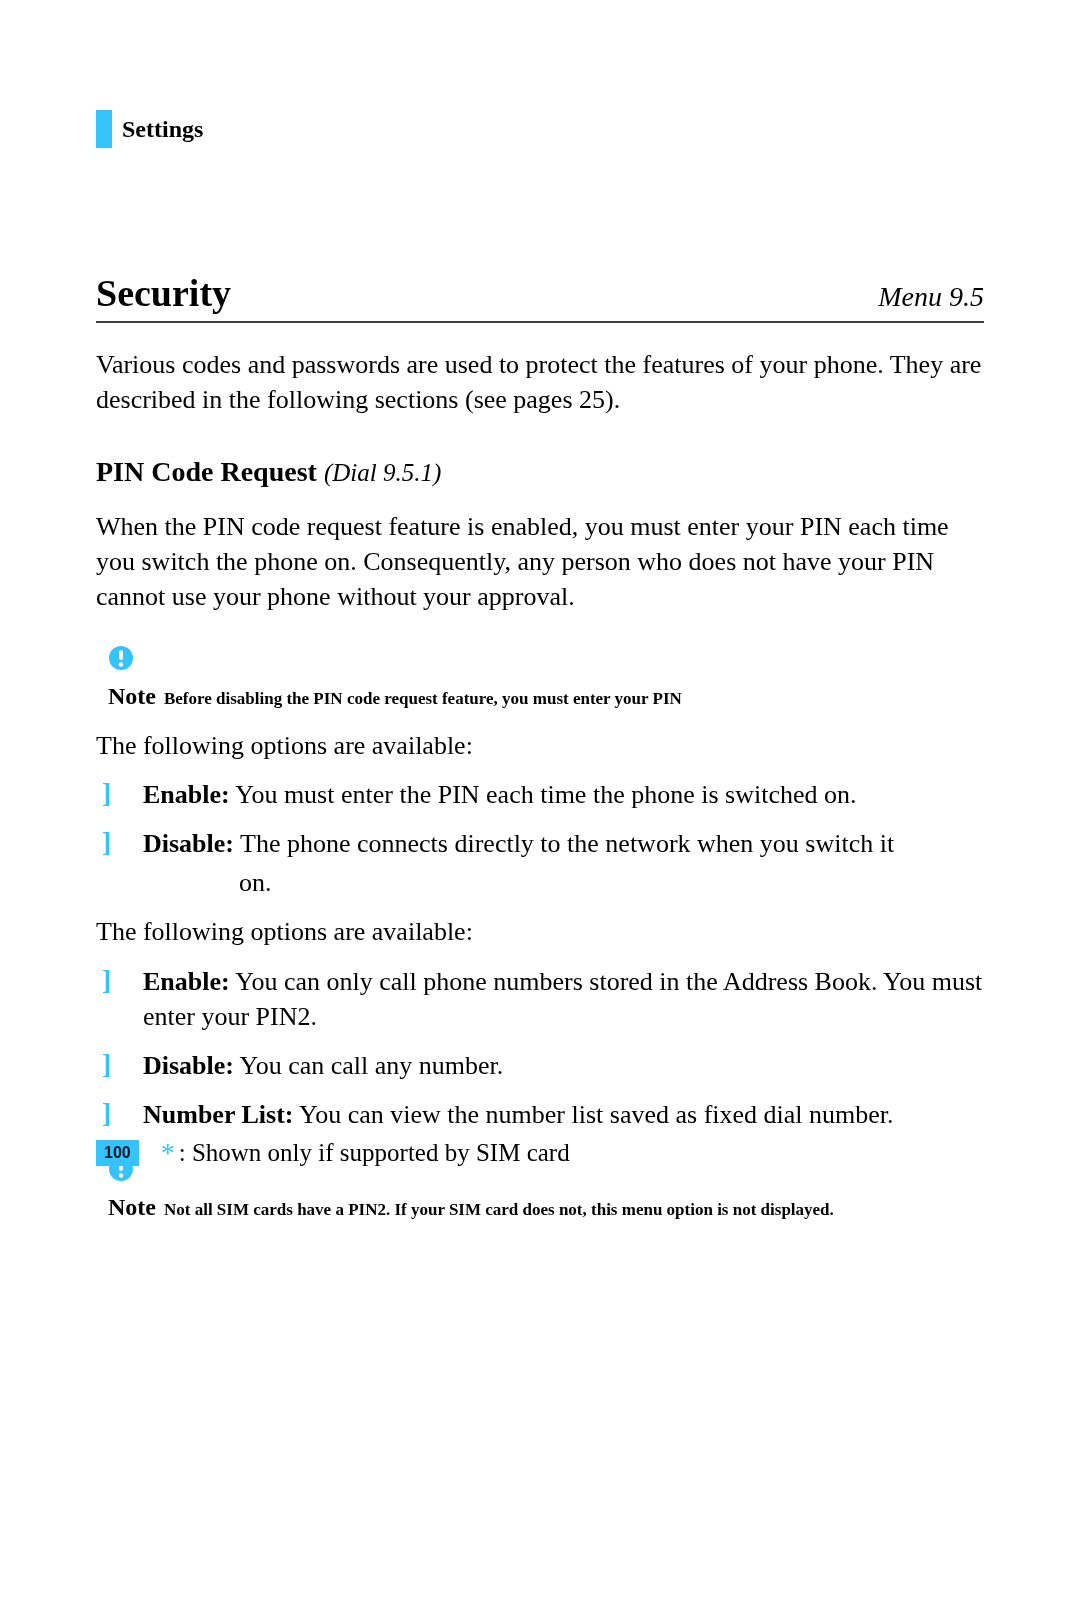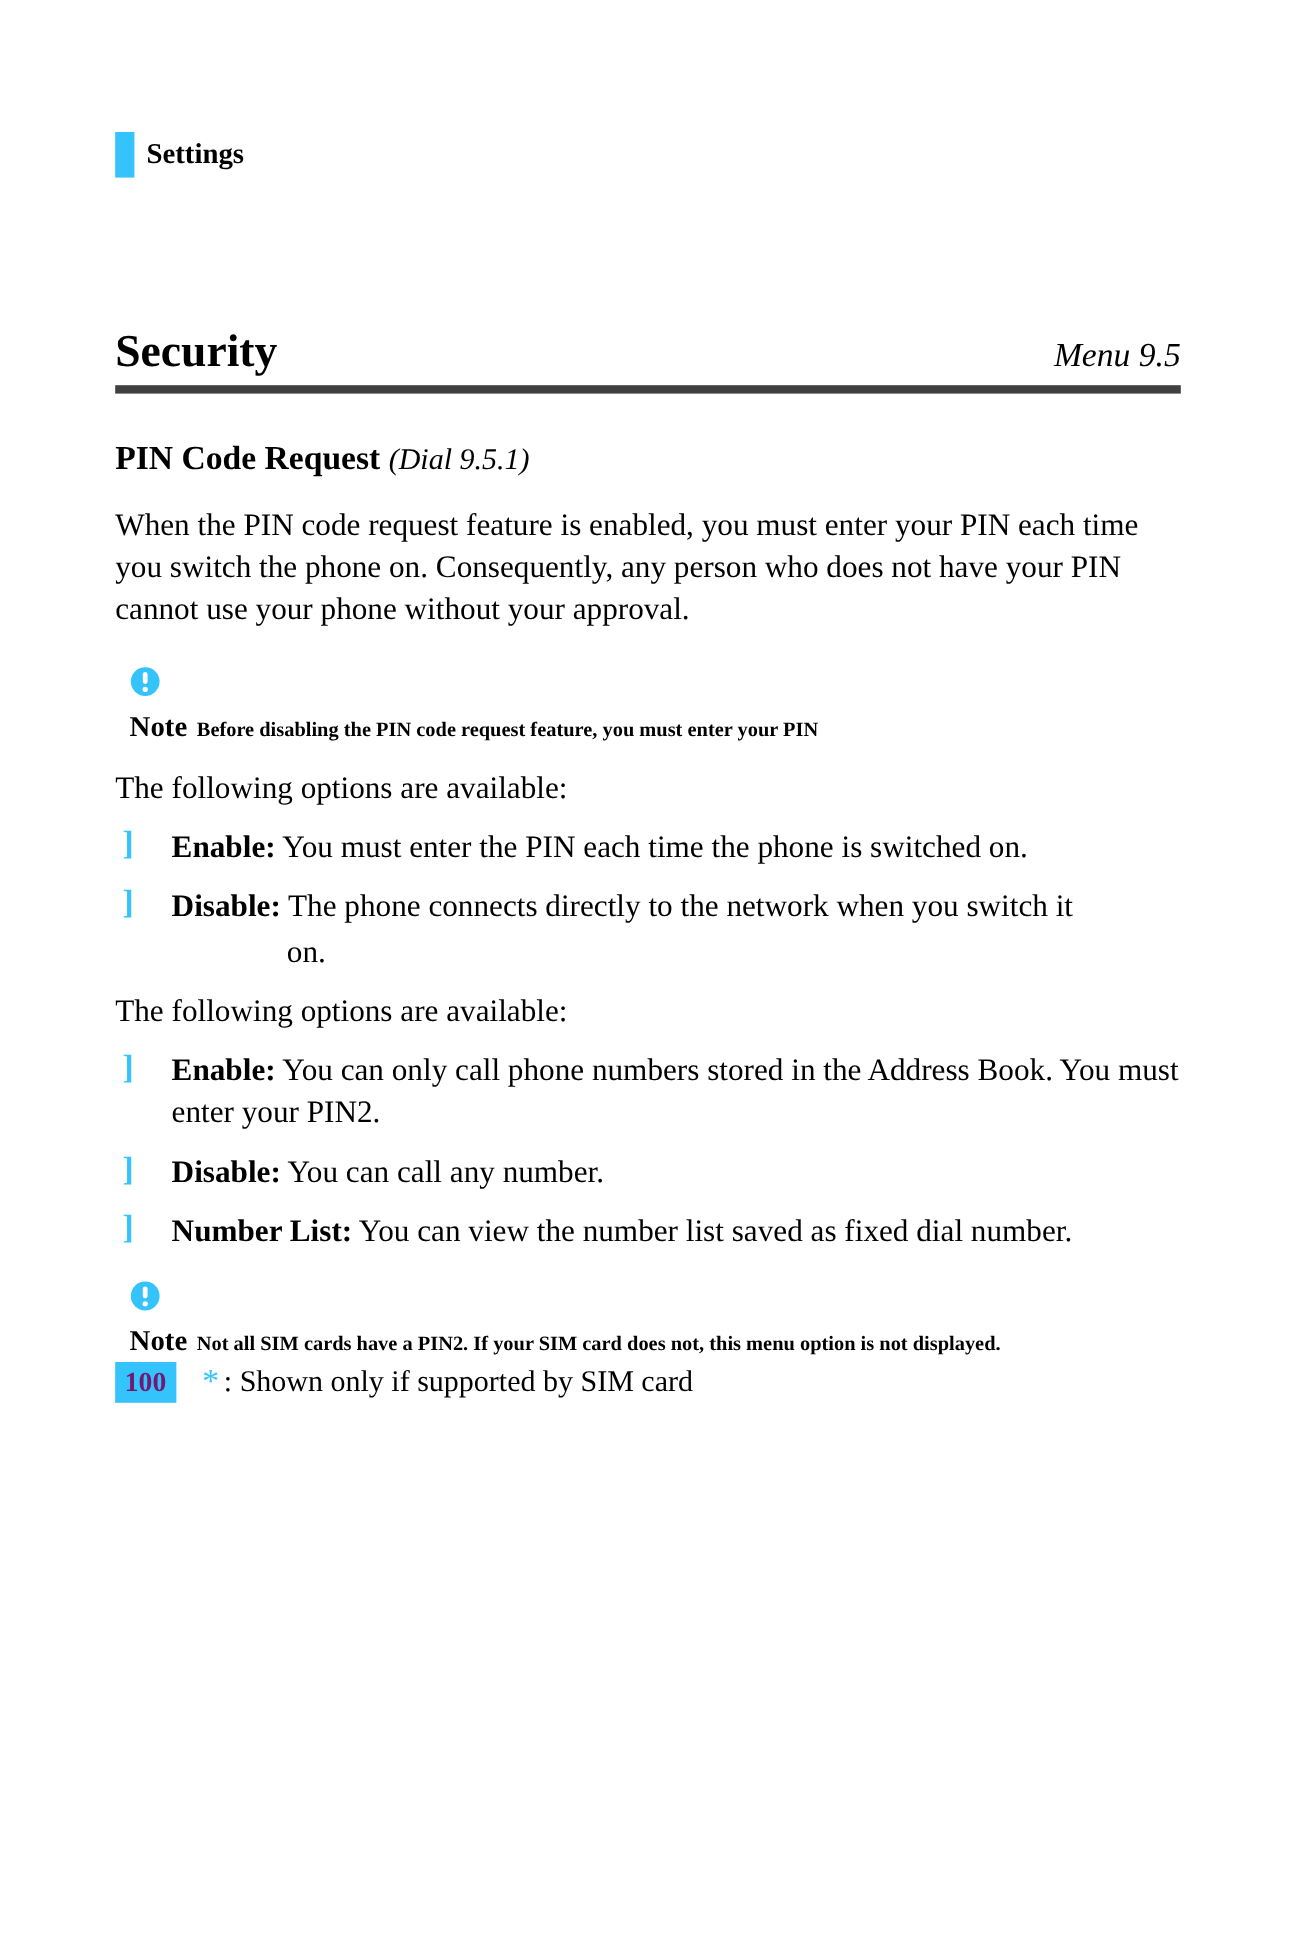--- a/index.html
+++ b/index.html
@@ -32,21 +32,21 @@
     margin-right: 10px;
   }
   .section-header .label {
     font-weight: bold;
     font-size: 24px;
   }
   .title-row {
     display: flex;
     align-items: baseline;
     justify-content: space-between;
-    border-bottom: 7px solid #404040;
+    border-bottom: 2px solid #404040;
     padding-bottom: 2px;
     margin-bottom: 24px;
   }
   .title-row h1 {
     font-size: 38px;
     font-weight: bold;
     margin: 0;
   }
   .title-row .menu {
     font-style: italic;
@@ -128,26 +128,26 @@
   .footer {
     position: absolute;
     bottom: 70px;
     left: 96px;
     display: flex;
     align-items: center;
     font-size: 25px;
   }
   .footer .page-num {
     background: #35c3fc;
-    color: #701a75;
-    font-weight: bold;
-    font-size: 23px;
+    color: #0f172a;
+    font-weight: bold;
+    font-size: 16px;
     padding: 4px 8px;
     margin-right: 22px;
-    font-family: Liberation Serif, serif;
+    font-family: Liberation Sans, sans-serif;
   }
   .footer .star {
     color: #35c3fc;
     font-size: 28px;
     margin-right: 4px;
   }
   svg.exclaim {
     width: 26px;
     height: 26px;
   }
@@ -161,20 +161,21 @@
     <div class="section-header">
       <div class="bar"></div>
       <span class="label">Settings</span>
     </div>
 
     <div class="title-row">
       <h1>Security</h1>
       <span class="menu">Menu 9.5</span>
     </div>
 
+    <p class="body">Various codes and passwords are used to protect the features of your phone. They are described in the following sections (see pages 25).</p>
 
     <h2 class="sub">
       <span>PIN Code Request</span>
       <span class="menu-sub">(Dial 9.5.1)</span>
     </h2>
 
     <p class="body">When the PIN code request feature is enabled, you must enter your PIN each time you switch the phone on. Consequently, any person who does not have your PIN cannot use your phone without your approval.</p>
 
     <div class="note-row">
       <span class="icon">

